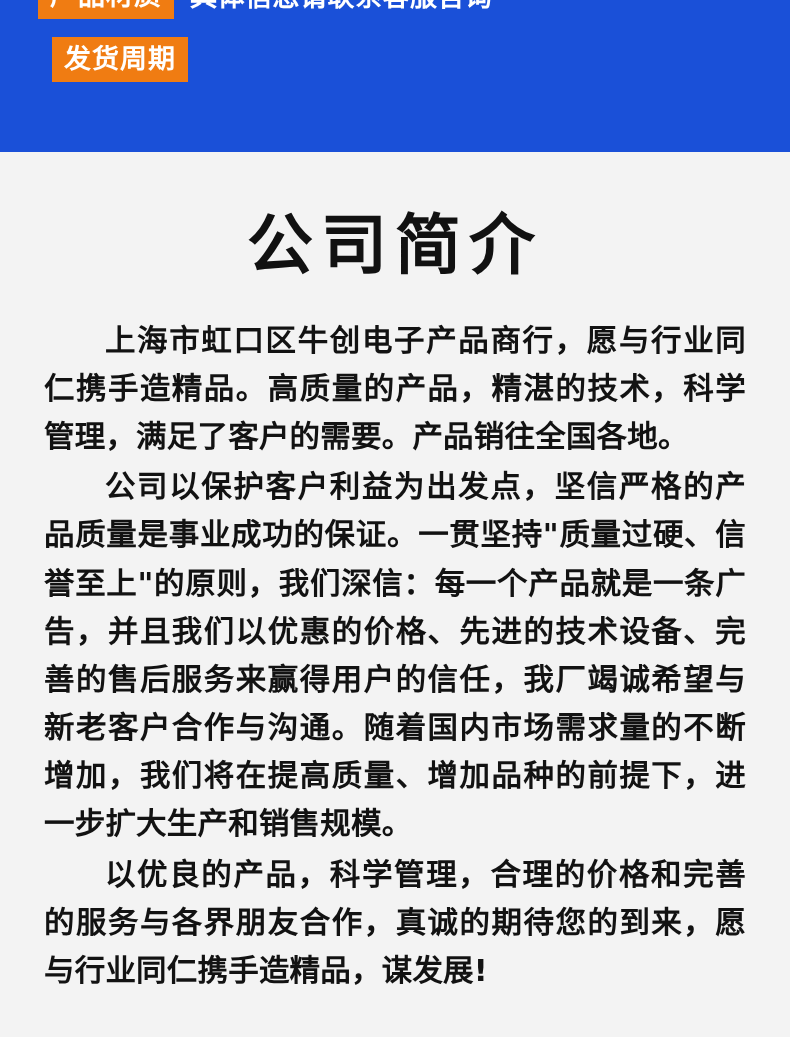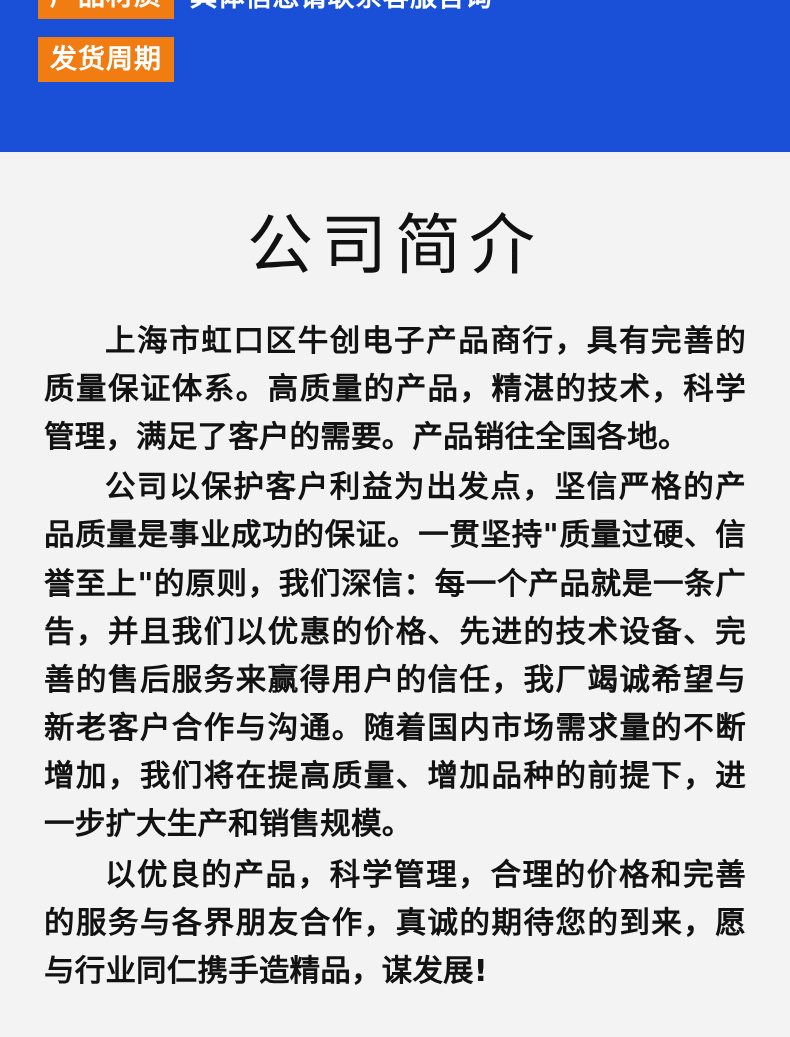--- a/index.html
+++ b/index.html
@@ -38,20 +38,21 @@
     align-items: center;
     padding-left: 38px;
     margin-top: 0;
   }
   .spec-row.first {
     
     margin-top: -26px;
   }
   .spec-row.second {
     margin-top: 18px;
+    margin-left: 14px;
   }
   .spec-tag {
     background: #f07c12;
     color: #ffffff;
     font-size: 27px;
     font-weight: bold;
     line-height: 1;
     padding: 8px 12px 10px 12px;
     letter-spacing: 1px;
     white-space: nowrap;
@@ -70,21 +71,21 @@
   
   .profile {
     flex: 1 1 auto;
     background: #f3f3f3;
     padding: 0 44px;
     box-sizing: border-box;
   }
   .profile-title {
     text-align: center;
     font-size: 66px;
-    font-weight: normal;
+    font-weight: bold;
     color: #111111;
     letter-spacing: 8px;
     margin: 58px 0 34px 0;
     line-height: 1.1;
   }
   .profile-body {
     font-size: 30.5px;
     font-weight: bold;
     color: #121212;
     line-height: 1.58;
@@ -112,19 +113,19 @@
     <div class="spec-row second">
       <span class="spec-tag">发货周期</span>
     </div>
 
   </section>
 
   <section class="profile">
     <h1 class="profile-title">公司简介</h1>
 
     <div class="profile-body">
-      <p>上海市虹口区牛创电子产品商行，具有完善的质量保证体系。高质量的产品，精湛的技术，科学管理，满足了客户的需要。产品销往全国各地。</p>
+      <p>上海市虹口区牛创电子产品商行，愿与行业同仁携手造精品。高质量的产品，精湛的技术，科学管理，满足了客户的需要。产品销往全国各地。</p>
       <p>公司以保护客户利益为出发点，坚信严格的产品质量是事业成功的保证。一贯坚持"质量过硬、信誉至上"的原则，我们深信：每一个产品就是一条广告，并且我们以优惠的价格、先进的技术设备、完善的售后服务来赢得用户的信任，我厂竭诚希望与新老客户合作与沟通。随着国内市场需求量的不断增加，我们将在提高质量、增加品种的前提下，进一步扩大生产和销售规模。</p>
       <p>以优良的产品，科学管理，合理的价格和完善的服务与各界朋友合作，真诚的期待您的到来，愿与行业同仁携手造精品，谋发展!</p>
     </div>
   </section>
 
 </div>
 
 </body></html>

